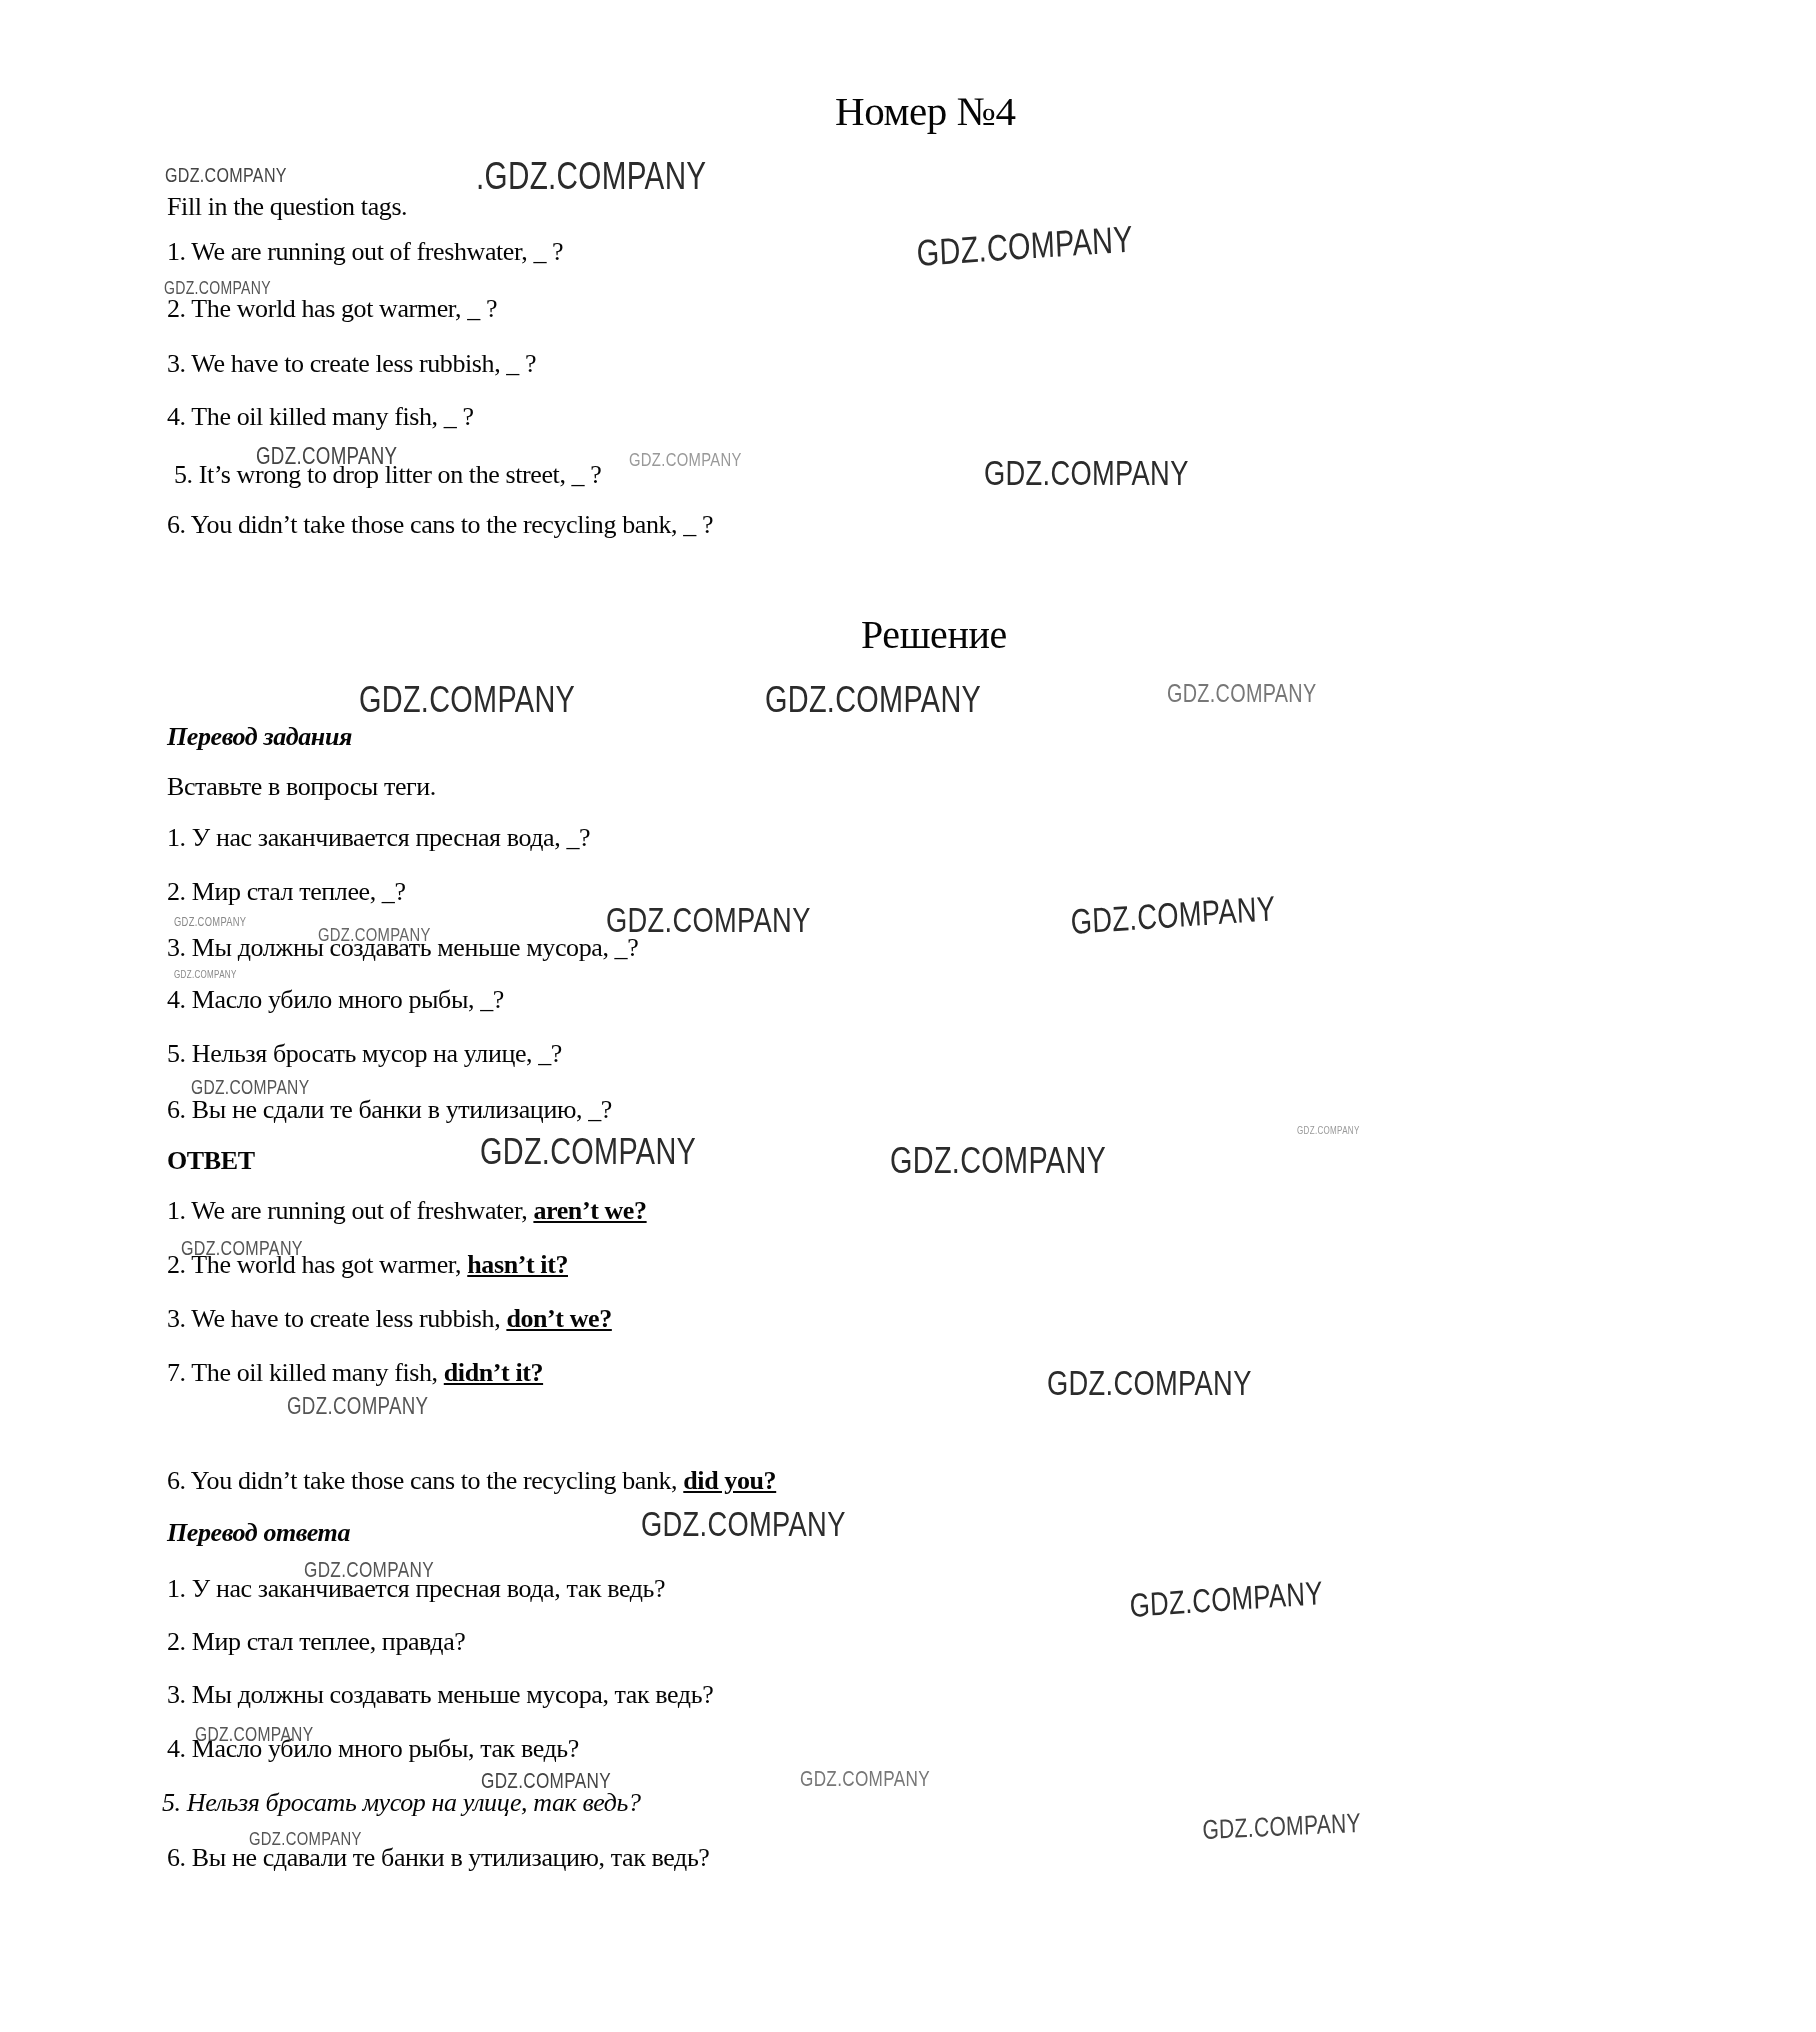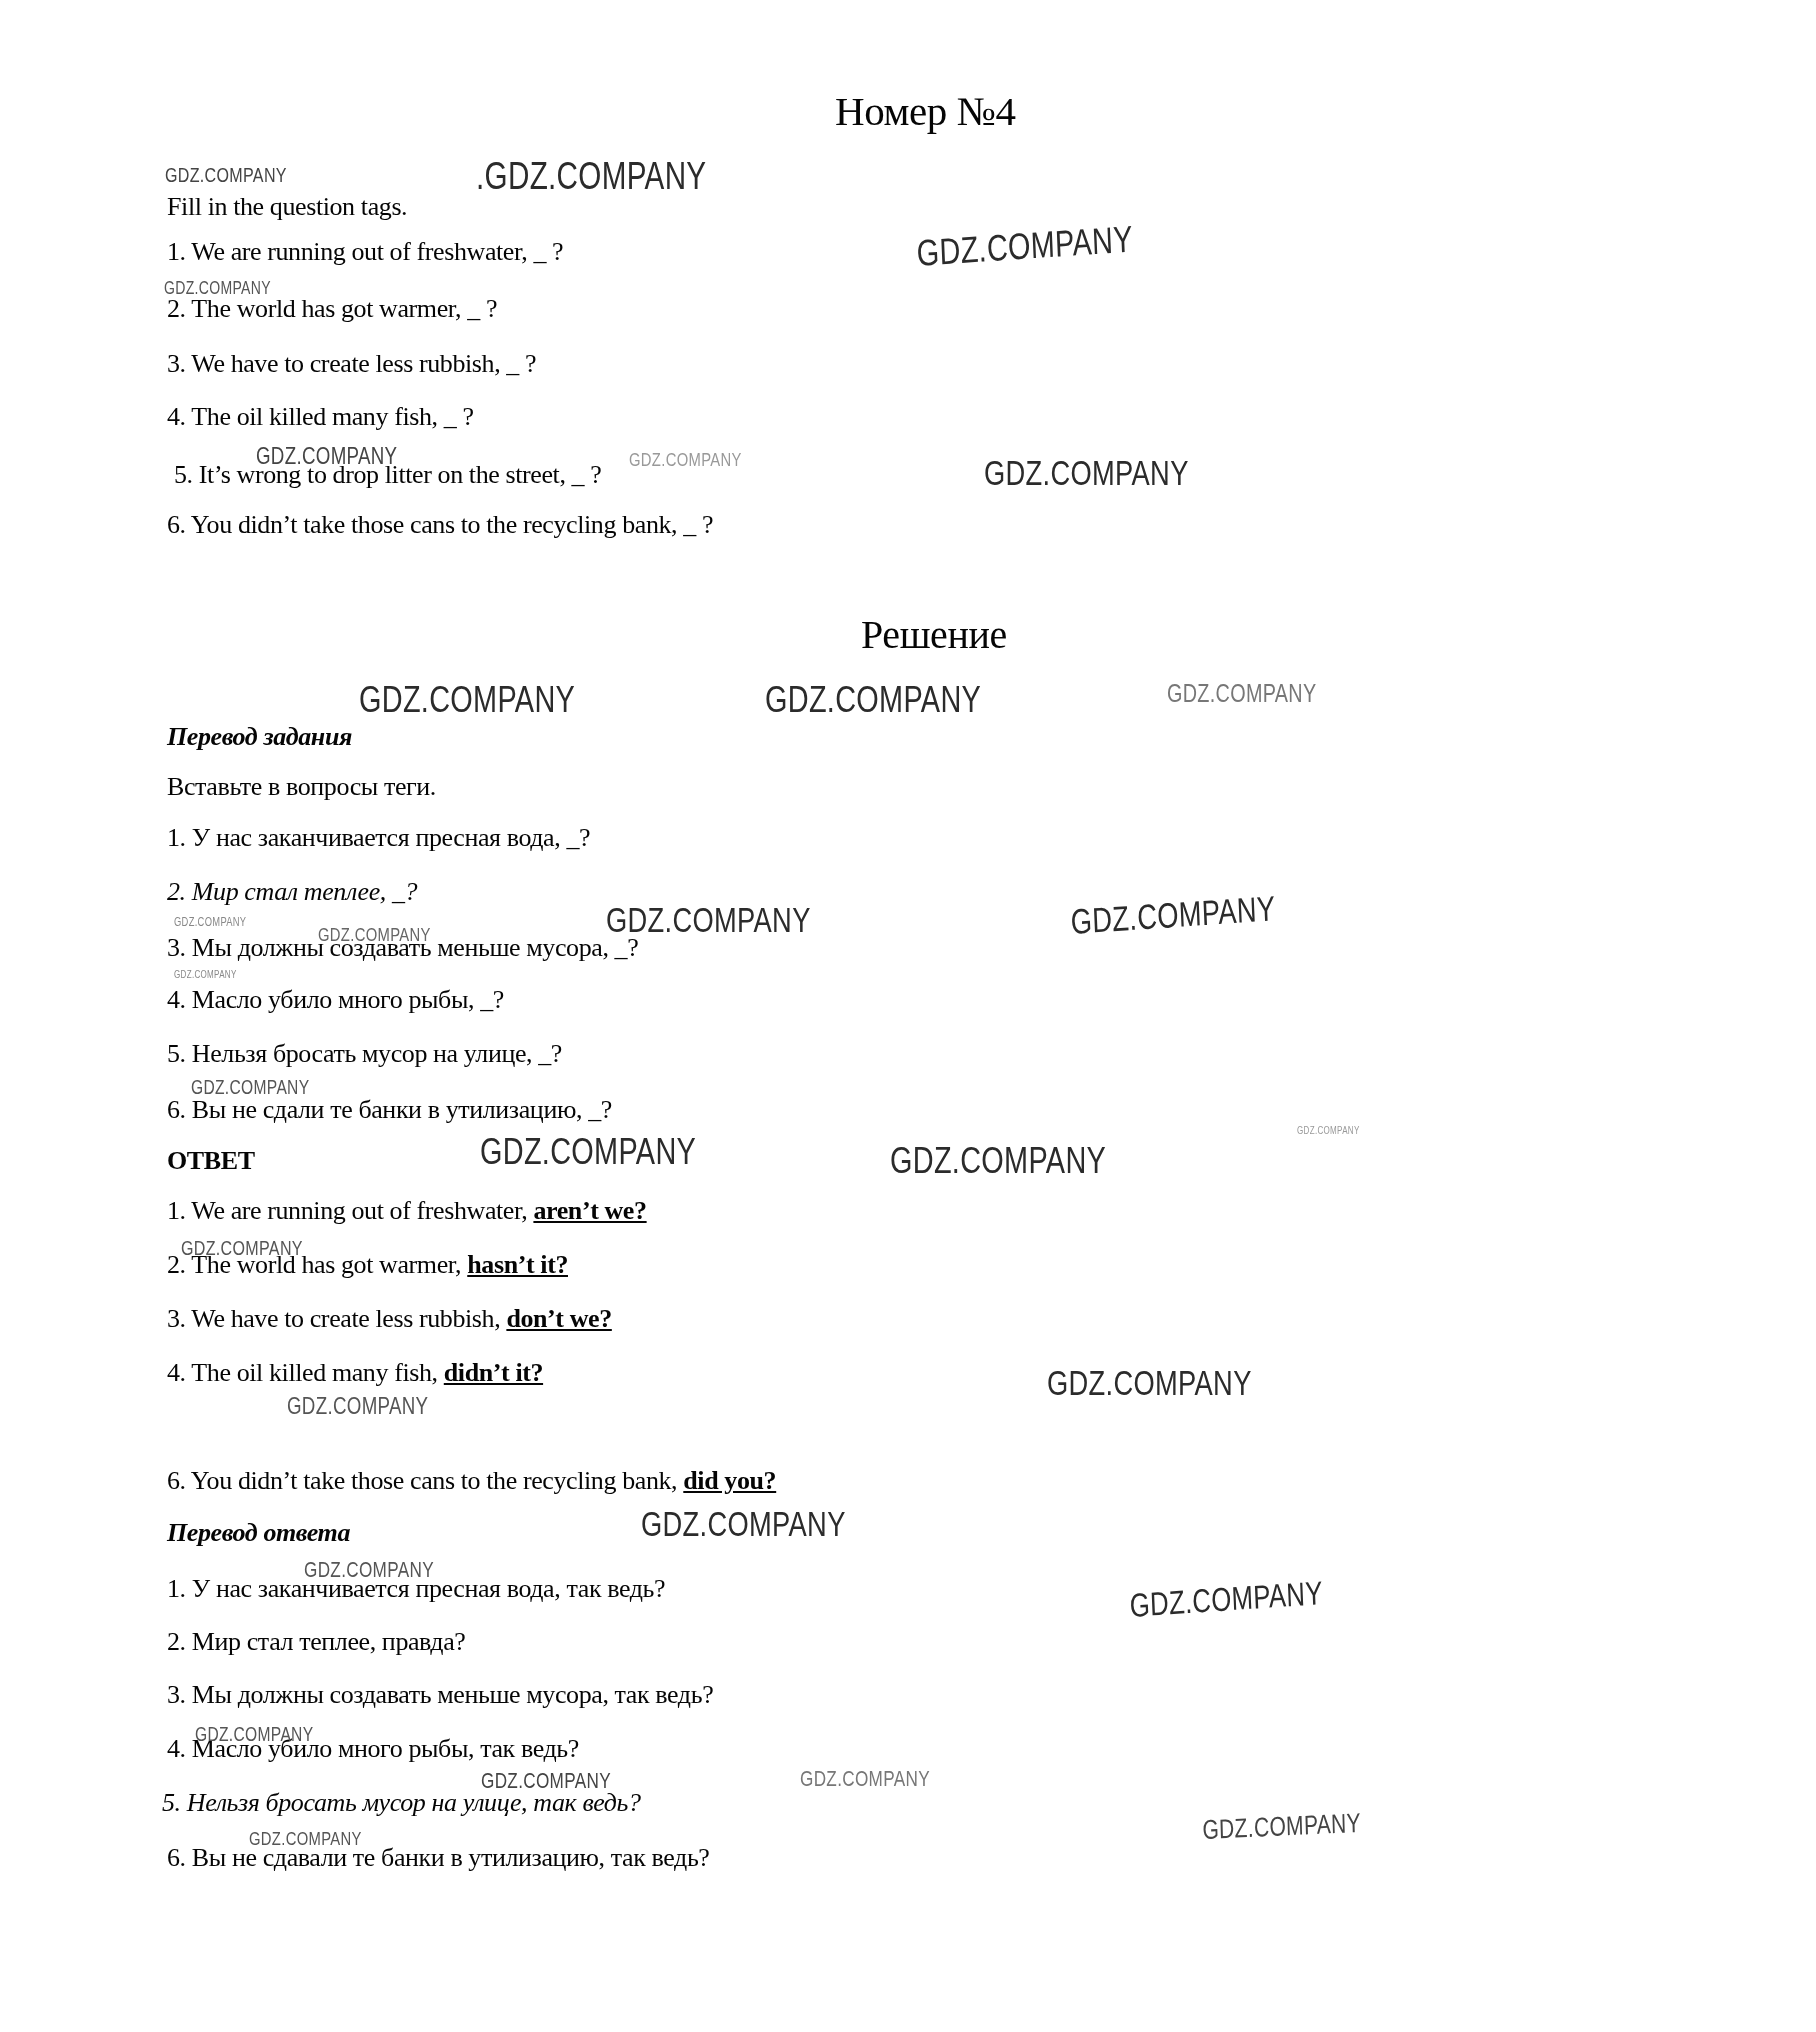--- a/index.html
+++ b/index.html
@@ -49,31 +49,31 @@
   <div class="t" style="left:167px; top:350px;">3. We have to create less rubbish, _ ?</div>
   <div class="t" style="left:167px; top:403px;text-align:center;">4. The oil killed many fish, _ ?</div>
   <div class="t" style="left:174px; top:461px;">5. It’s wrong to drop litter on the street, _ ?</div>
   <div class="t" style="left:167px; top:511px;">6. You didn’t take those cans to the recycling bank, _ ?</div>
 
   <div class="t center-h" style="left:861px; top:613px;">Решение</div>
 
   <div class="t bolditalic" style="left:167px; top:723px;">Перевод задания</div>
   <div class="t" style="left:167px; top:773px;">Вставьте в вопросы теги.</div>
   <div class="t" style="left:167px; top:824px;">1. У нас заканчивается пресная вода, _?</div>
-  <div class="t" style="left:167px; top:878px;font-style:italic;">2. Мир стал теплее, _?</div>
+  <div class="t" style="left:167px; top:878px;">2. Мир стал теплее, _?</div>
   <div class="t" style="left:167px; top:934px;">3. Мы должны создавать меньше мусора, _?</div>
   <div class="t" style="left:167px; top:986px;">4. Масло убило много рыбы, _?</div>
   <div class="t" style="left:167px; top:1040px;">5. Нельзя бросать мусор на улице, _?</div>
   <div class="t" style="left:167px; top:1096px;">6. Вы не сдали те банки в утилизацию, _?</div>
 
   <div class="t bold" style="left:167px; top:1147px;">ОТВЕТ</div>
   <div class="t" style="left:167px; top:1197px;"><span>1. We are running out of freshwater, </span><b>aren’t we?</b></div>
   <div class="t" style="left:167px; top:1251px;"><span>2. The world has got warmer, </span><b>hasn’t it?</b></div>
   <div class="t" style="left:167px; top:1305px;"><span>3. We have to create less rubbish, </span><b>don’t we?</b></div>
-  <div class="t" style="left:167px; top:1359px;"><span>4. The oil killed many fish, </span><b>didn’t it?</b></div>
+  <div class="t" style="left:167px; top:1359px;"><span>7. The oil killed many fish, </span><b>didn’t it?</b></div>
   <div class="t" style="left:167px; top:1467px;"><span>6. You didn’t take those cans to the recycling bank, </span><b>did you?</b></div>
 
   <div class="t bolditalic" style="left:167px; top:1519px;">Перевод ответа</div>
   <div class="t" style="left:167px; top:1575px;">1. У нас заканчивается пресная вода, так ведь?</div>
   <div class="t" style="left:167px; top:1628px;">2. Мир стал теплее, правда?</div>
   <div class="t" style="left:167px; top:1681px;">3. Мы должны создавать меньше мусора, так ведь?</div>
   <div class="t" style="left:167px; top:1735px;">4. Масло убило много рыбы, так ведь?</div>
   <div class="t" style="left:162px; top:1789px;font-style:italic;">5. Нельзя бросать мусор на улице, так ведь?</div>
   <div class="t" style="left:167px; top:1844px;">6. Вы не сдавали те банки в утилизацию, так ведь?</div>
 

